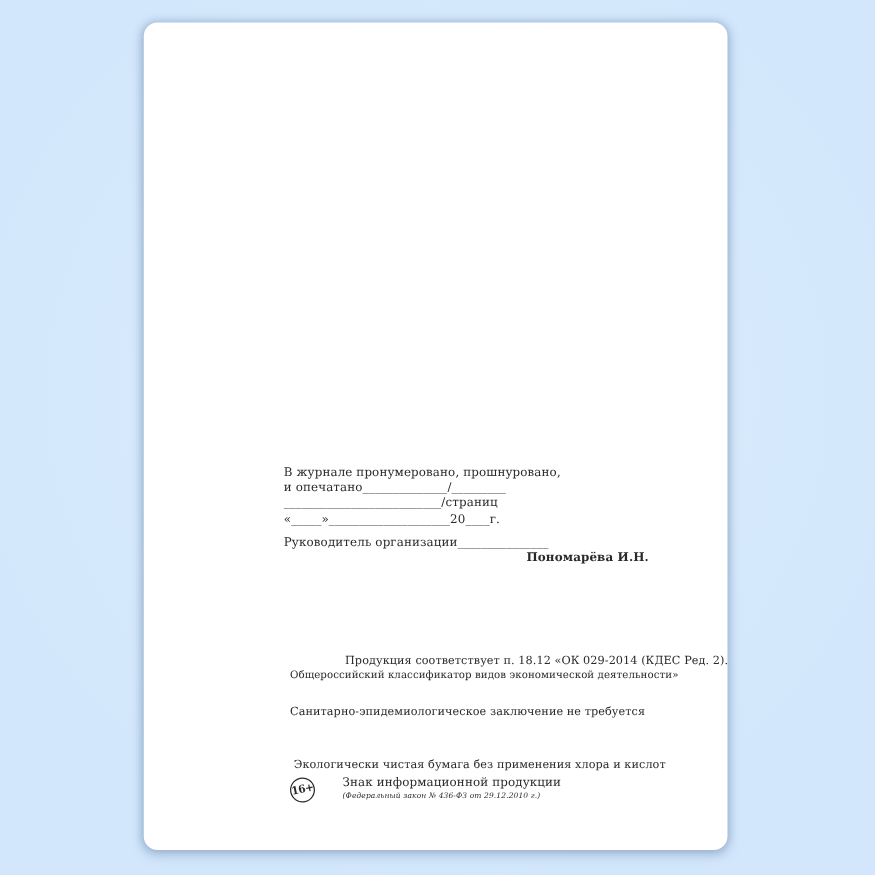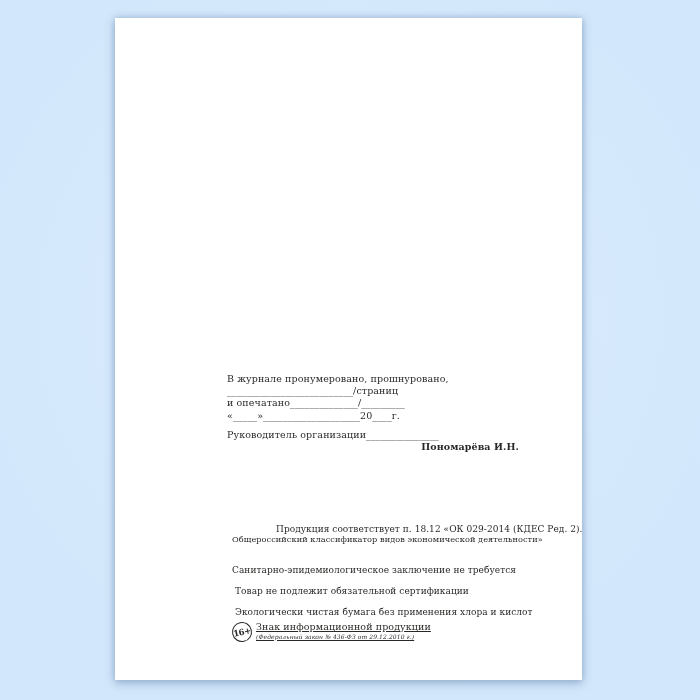--- a/index.html
+++ b/index.html
@@ -12,20 +12,21 @@
     font-family: "DejaVu Serif", "Liberation Serif", serif;
   }
   .page {
     position: absolute;
     left: 115px;
     top: 18px;
     width: 467px;
     height: 662px;
     background: var(--paper, #ffffff);
     box-shadow: 0 0 7px rgba(110, 140, 180, 0.55), 0 4px 9px rgba(100, 130, 170, 0.35);
+    border-radius: 11px;
   }
   .abs { position: absolute; color: var(--text, #2b2927); }
 
   
   .journal-block {
     left: 112px;
     top: 355px;
     width: 296px;
     font-size: 9.5px;
     line-height: 12.2px;
@@ -53,43 +54,42 @@
     border-radius: 50%;
     display: flex;
     align-items: center;
     justify-content: center;
     font-size: 8.5px;
     font-weight: bold;
     letter-spacing: -0.4px;
     transform: rotate(-12deg);
     margin-top: 1px;
   }
-  .badge-text-col { margin-left: 4px; text-decoration: underline; }
+  .badge-text-col { margin-left: 22px; }
   .info-sign { font-size: 9.5px; white-space: nowrap; letter-spacing: 0.1px; }
   .info-law { font-size: 6px; font-style: italic; white-space: nowrap; margin-top: 0.5px; letter-spacing: 0.1px; }
 </style>
 </head>
 <body>
 
 <div class="canvas">
   <div class="page">
 
     <div class="abs journal-block">
       <div class="jline">В журнале пронумеровано, прошнуровано,</div>
+      <div class="jline">и опечатано______________/_________</div>
       <div class="jline">__________________________/страниц</div>
-      <div class="jline">и опечатано______________/_________</div>
       <div class="jline">«_____»____________________20____г.</div>
       <div class="jline manager-line">Руководитель организации_______________</div>
       <div class="signature-name">Пономарёва И.Н.</div>
     </div>
 
     <div class="abs c-line c1">Продукция соответствует п. 18.12 «ОК 029-2014 (КДЕС Ред. 2).</div>
     <div class="abs c-line c2">Общероссийский классификатор видов экономической деятельности»</div>
     <div class="abs c-line c4">Санитарно-эпидемиологическое заключение не требуется</div>
-    <div class="abs c-line c5">Товар не подлежит обязательной сертификации</div>
     <div class="abs c-line c6">Экологически чистая бумага без применения хлора и кислот</div>
 
     <div class="abs badge-row">
       <div class="age-badge">16+</div>
       <div class="badge-text-col">
         <div class="info-sign">Знак информационной продукции</div>
         <div class="info-law">(Федеральный закон № 436-ФЗ от 29.12.2010 г.)</div>
       </div>
     </div>
 

